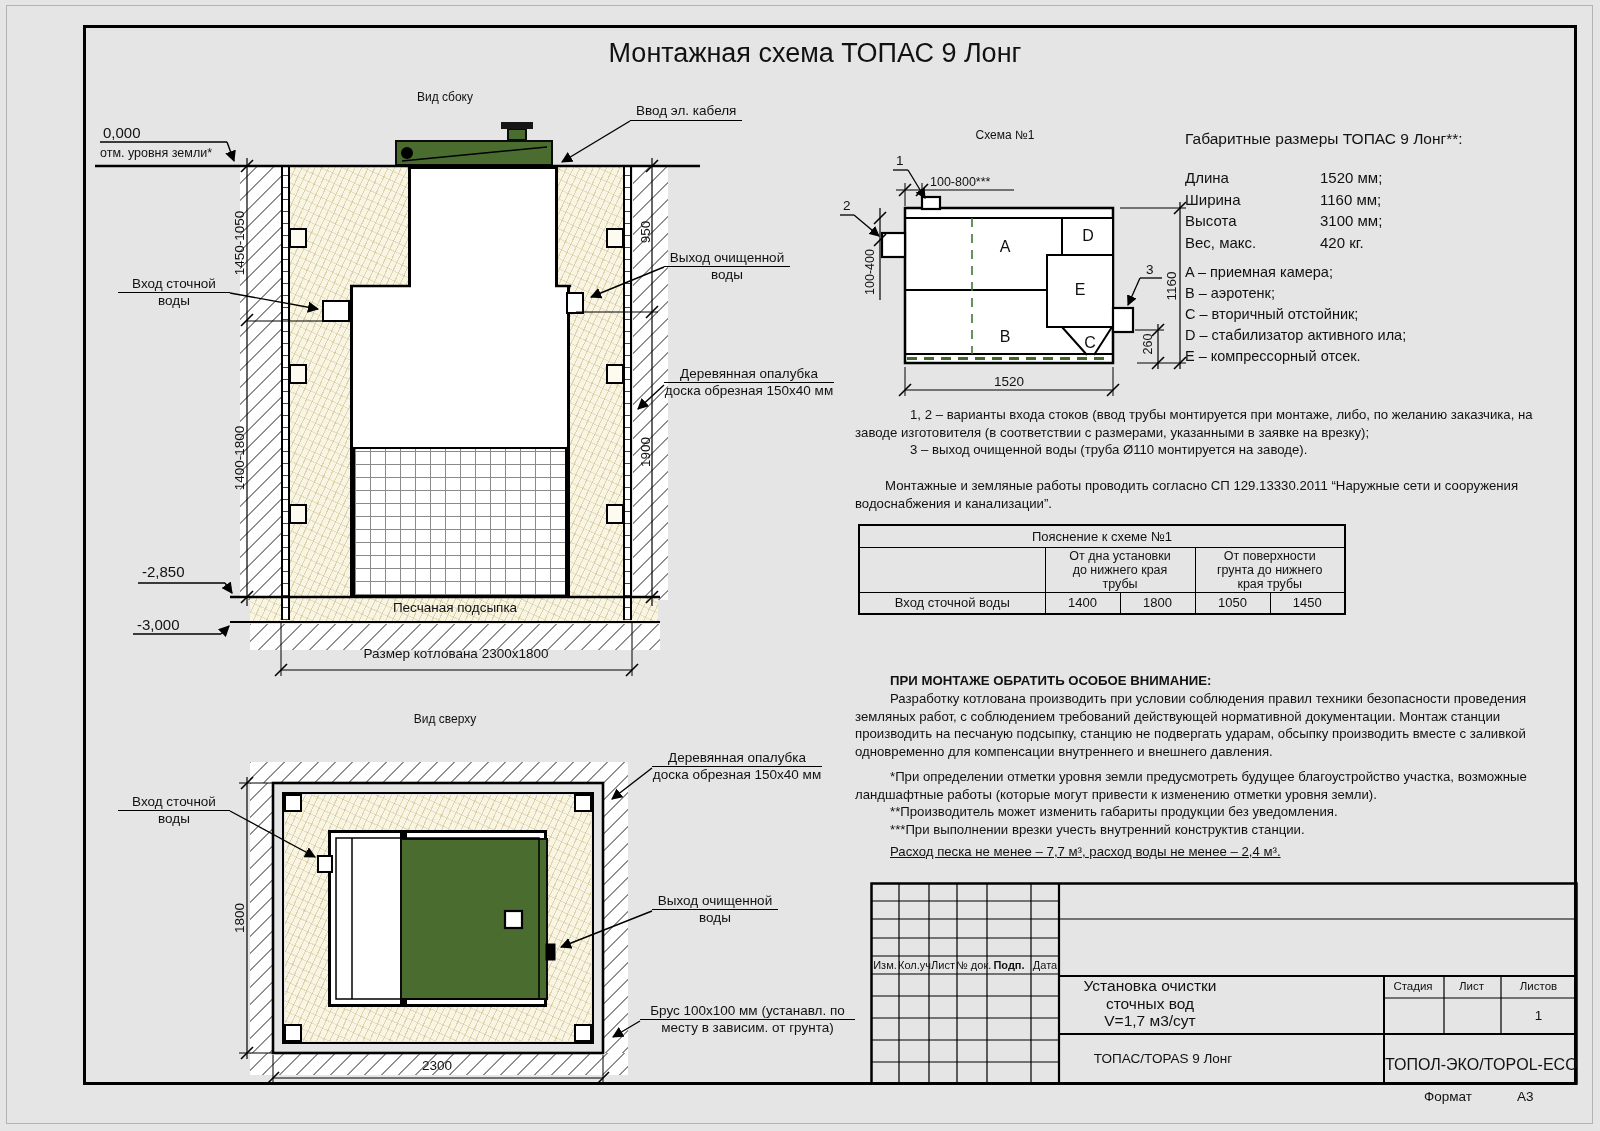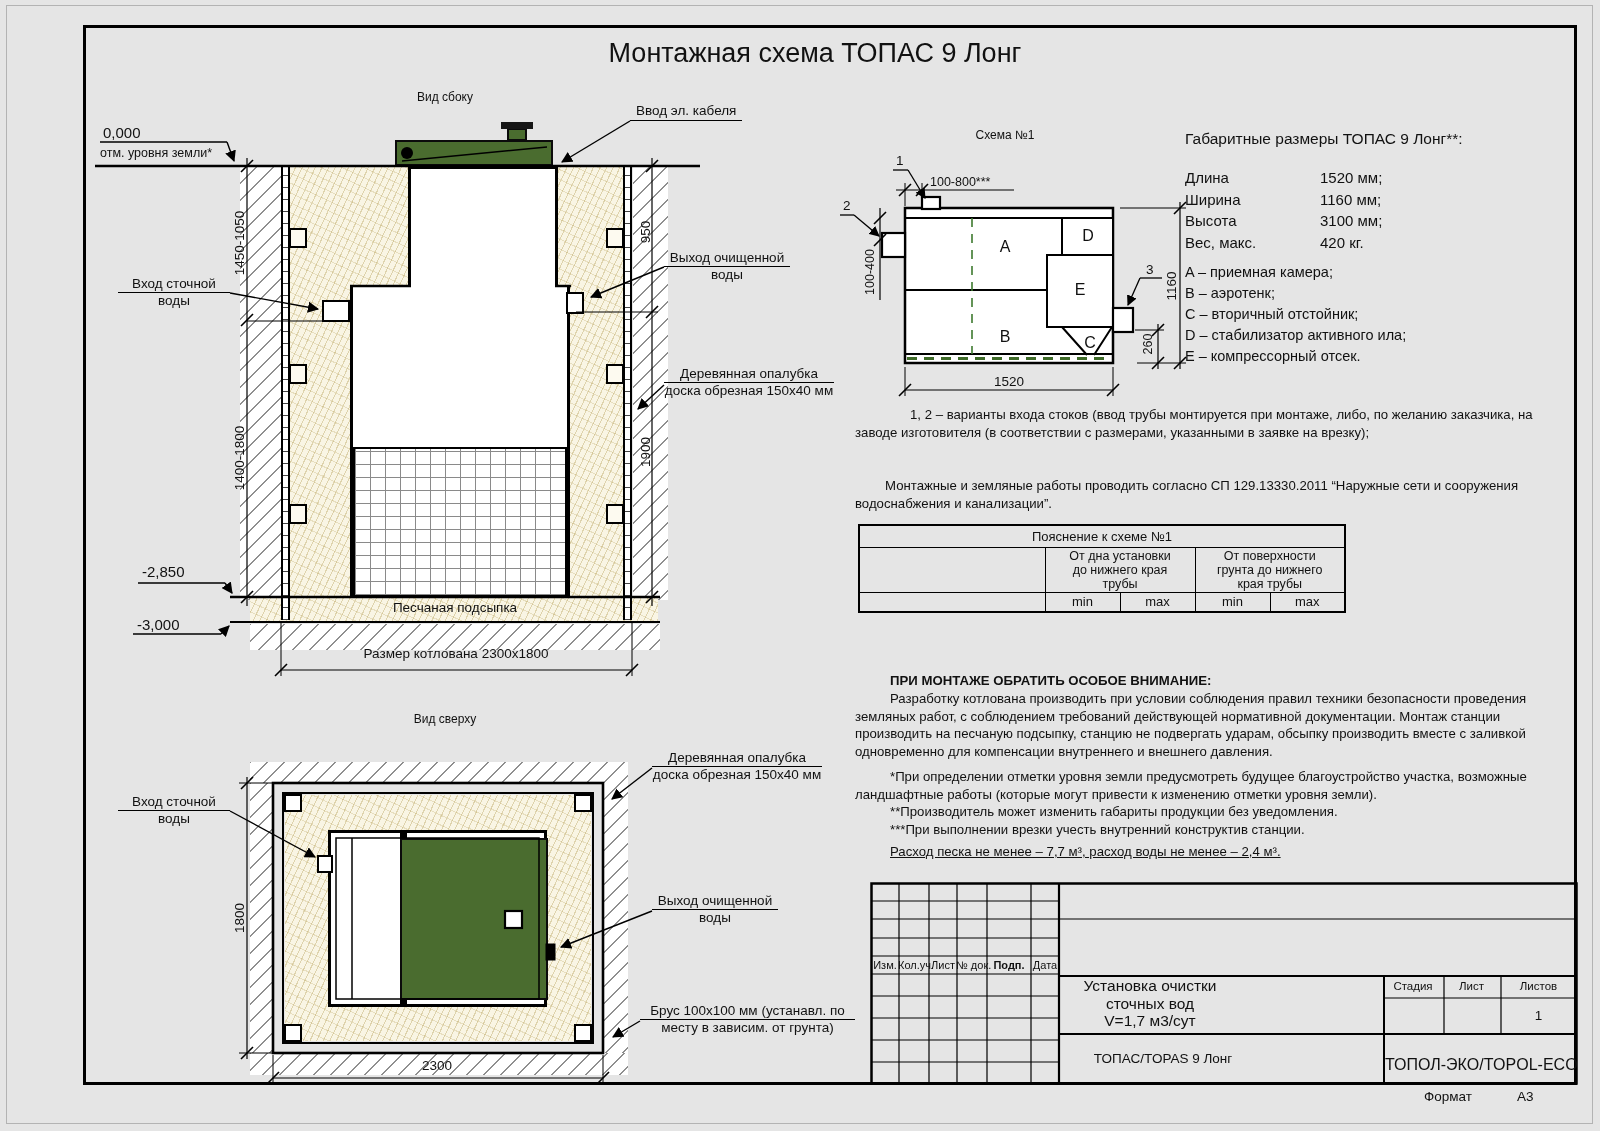--- a/index.html
+++ b/index.html
@@ -278,46 +278,47 @@
   <div class="abs t f15" style="left:1185px;top:234px;">Вес, макс.</div>
   <div class="abs t f15" style="left:1320px;top:234px;">420 кг.</div>
   <div class="abs t f145" style="left:1185px;top:262px;">A – приемная камера;</div>
   <div class="abs t f145" style="left:1185px;top:283px;">B – аэротенк;</div>
   <div class="abs t f145" style="left:1185px;top:304px;">C – вторичный отстойник;</div>
   <div class="abs t f145" style="left:1185px;top:325px;">D – стабилизатор активного ила;</div>
   <div class="abs t f145" style="left:1185px;top:346px;">E – компрессорный отсек.</div>
 
   <div class="abs t f13 wrap" style="left:855px;top:406px;width:685px;">
     <div class="wrap" style="text-indent:55px;">1, 2 – варианты входа стоков (ввод трубы монтируется при монтаже, либо, по желанию заказчика, на заводе изготовителя (в соответствии с размерами, указанными в заявке на врезку);</div>
+    <div class="wrap" style="text-indent:55px;">3 – выход очищенной воды (труба Ø110 монтируется на заводе).</div>
   </div>
   <div class="abs t f13 wrap" style="left:855px;top:477px;width:685px;text-indent:30px;">Монтажные и земляные работы проводить согласно СП 129.13330.2011 “Наружные сети и сооружения водоснабжения и канализации”.</div>
 
   <table class="exp abs t" style="left:858px;top:524px;">
     <colgroup>
         <col style="width:186px">
         <col style="width:75px">
         <col style="width:75px">
         <col style="width:75px">
         <col style="width:75px">
       </colgroup>
     <tbody>
         <tr style="height:22px;">
           <td colspan="5">Пояснение к схеме №1</td>
         </tr>
     <tr style="height:44px;">
       <td></td>
       <td colspan="2" class="wrap" style="font-size:12.5px;">От дна установки до нижнего края трубы</td>
       <td colspan="2" class="wrap" style="font-size:12.5px;">От поверхности грунта до нижнего края трубы</td>
     </tr>
-    <tr style="height:20px;">
-      <td></td>
-      <td>min</td>
-      <td>max</td>
-      <td>min</td>
-      <td>max</td>
+    <tr style="height:22px;">
+      <td>Вход сточной воды</td>
+      <td>1400</td>
+      <td>1800</td>
+      <td>1050</td>
+      <td>1450</td>
     </tr>
   </tbody>
     </table>
 
   <div class="abs t f13" style="left:890px;top:672px;font-weight:bold;">ПРИ МОНТАЖЕ ОБРАТИТЬ ОСОБОЕ ВНИМАНИЕ:</div>
   <div class="abs t f13 wrap" style="left:855px;top:690px;width:688px;text-indent:35px;">Разработку котлована производить при условии соблюдения правил техники безопасности проведения земляных работ, с соблюдением требований действующей нормативной документации. Монтаж станции производить на песчаную подсыпку, станцию не подвергать ударам, обсыпку производить вместе с заливкой одновременно для компенсации внутреннего и внешнего давления.</div>
   <div class="abs t f13 wrap" style="left:855px;top:768px;width:688px;text-indent:35px;">*При определении отметки уровня земли предусмотреть будущее благоустройство участка, возможные ландшафтные работы (которые могут привести к изменению отметки уровня земли).</div>
   <div class="abs t f13 wrap" style="left:890px;top:803px;width:650px;">**Производитель может изменить габариты продукции без уведомления.</div>
   <div class="abs t f13 wrap" style="left:890px;top:821px;width:650px;">***При выполнении врезки учесть внутренний конструктив станции.</div>
   <div class="abs t f13" style="left:890px;top:843px;text-decoration:underline;">Расход песка не менее – 7,7 м³, расход воды не менее – 2,4 м³.</div>

